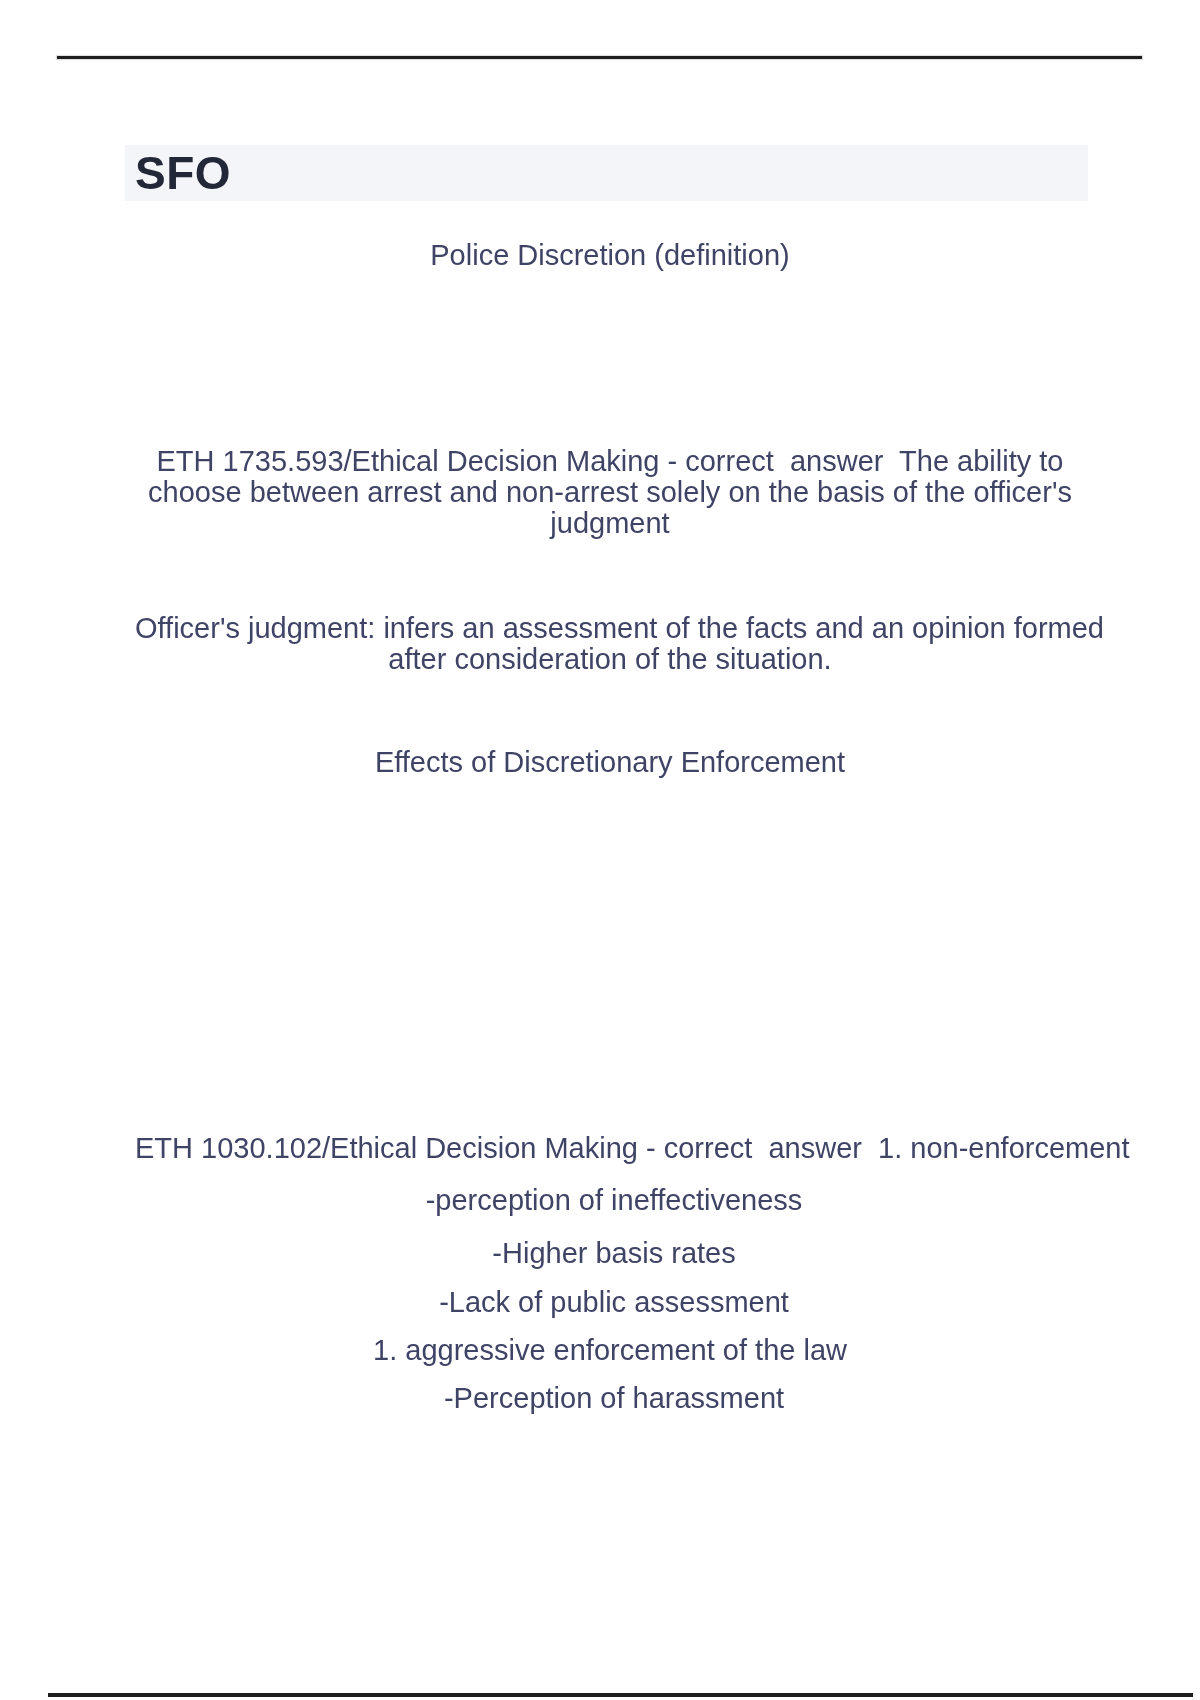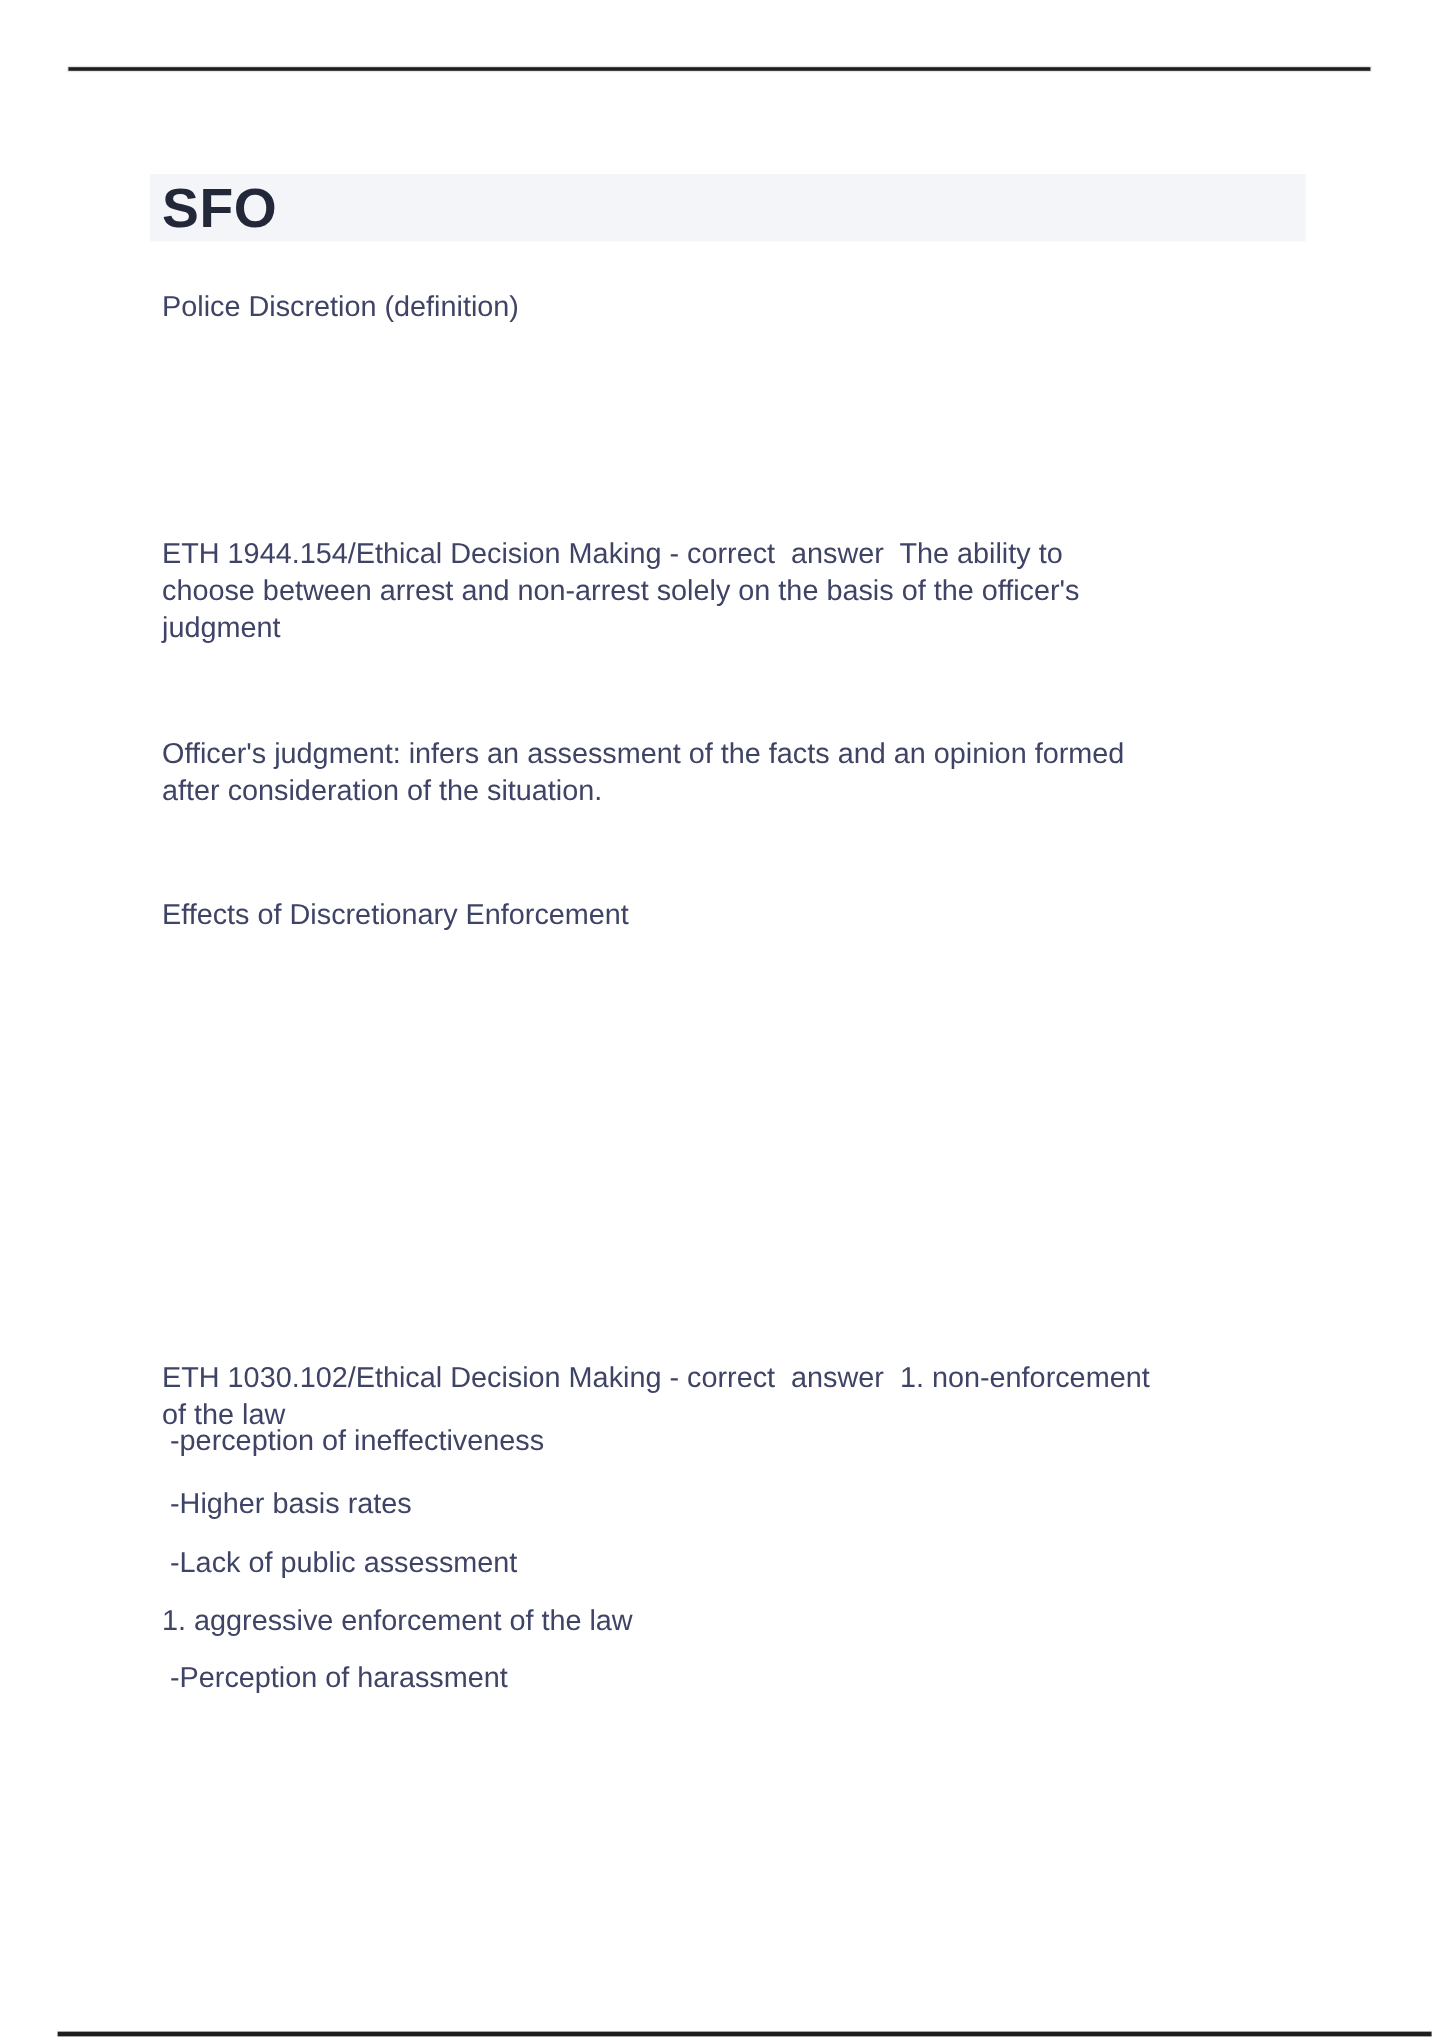--- a/index.html
+++ b/index.html
@@ -48,22 +48,23 @@
     line-height: 52px;
     font-weight: bold;
     color: #232839;
     letter-spacing: 0.5px;
   }
   .tb {
     position: absolute;
     left: 135px;
     width: 950px;
     color: #3f4466;
-    font-size: 24px;
+    font-size: 29px;
     line-height: 31px;
+    text-align: center;
   }
   .ln {
     white-space: pre;
   }
   .b-term1   { top: 240px; }
   .b-answer1 { top: 446px; }
   .b-note1   { top: 613px; }
   .b-term2   { top: 747px; }
   .b-answer2 { top: 1101px; margin-top: 32px; }
   .li-0 { top: 1185px; }
@@ -81,37 +82,36 @@
 
   <div class="title-bar">
     <h1>SFO</h1>
   </div>
 
   <div class="tb b-term1">
     <div class="ln">Police Discretion (definition)</div>
   </div>
 
   <div class="tb b-answer1">
-    <div class="ln">ETH 1944.154/Ethical Decision Making - correct  answer  The ability to</div>
+    <div class="ln">ETH 1735.593/Ethical Decision Making - correct  answer  The ability to</div>
     <div class="ln">choose between arrest and non-arrest solely on the basis of the officer's</div>
     <div class="ln">judgment</div>
   </div>
 
   <div class="tb b-term2">
     <div class="ln">Effects of Discretionary Enforcement</div>
   </div>
 
   <div class="tb b-note1">
     <div class="ln">Officer's judgment: infers an assessment of the facts and an opinion formed</div>
     <div class="ln">after consideration of the situation.</div>
   </div>
 
   <div class="tb b-answer2">
     <div class="ln">ETH 1030.102/Ethical Decision Making - correct  answer  1. non-enforcement</div>
-    <div class="ln">of the law</div>
   </div>
 
   <div class="tb li-0">
     <div class="ln"> -perception of ineffectiveness</div>
   </div>
   <div class="tb li-1">
     <div class="ln"> -Higher basis rates</div>
   </div>
   <div class="tb li-2">
     <div class="ln"> -Lack of public assessment</div>

